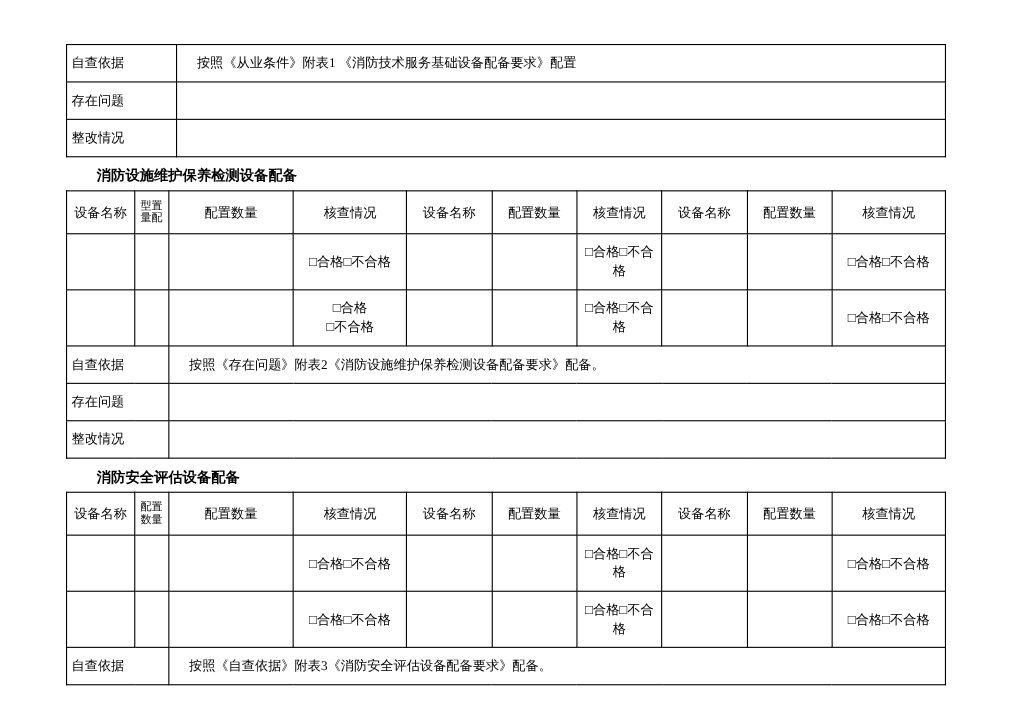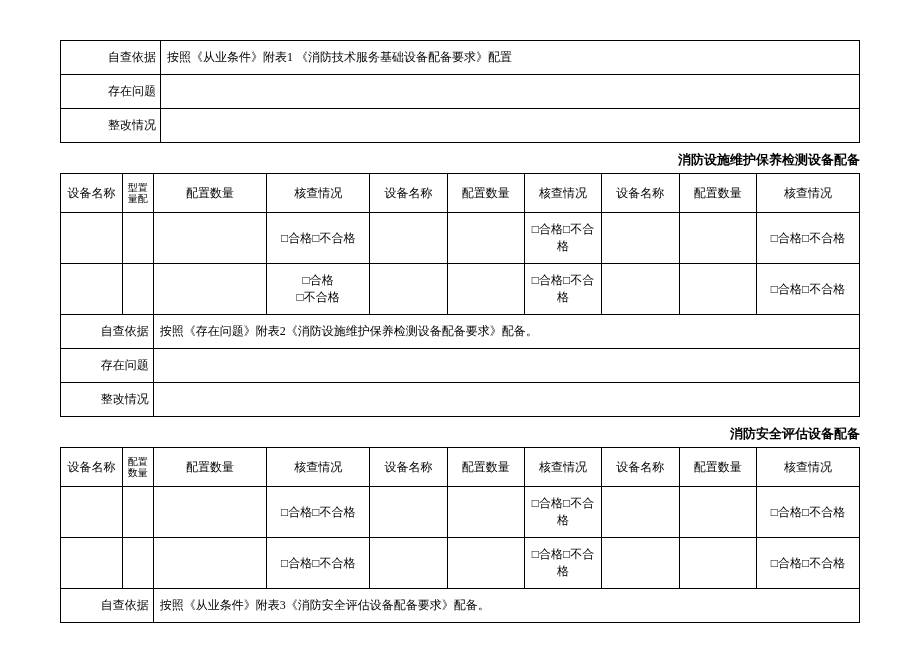--- a/index.html
+++ b/index.html
@@ -23,31 +23,31 @@
       border: 1px solid #000;
       padding: 8px 4px;
       text-align: center;
       vertical-align: middle;
       font-weight: normal;
       word-wrap: break-word;
     }
     .section-title {
       font-weight: bold;
       font-size: 13px;
-      text-align: right;
+      text-align: left;
       padding: 8px 0 4px 0;
       margin-left: 28px;
     }
     .left-label {
-      text-align: right;
+      text-align: left;
       width: 100px;
     }
     .content-cell {
       text-align: left;
-      padding-left: 6px;
+      padding-left: 18px;
     }
     .narrow {
       width: 30px;
       font-size: 10px;
       line-height: 1.1;
     }
     .col-name { width: 60px; }
     .col-wide { width: 110px; }
     .col-med { width: 75px; }
     .col-check { width: 100px; }
@@ -186,16 +186,16 @@
     <td>□合格□不合格</td>
     <td></td>
     <td></td>
     <td>□合格□不合格</td>
     <td></td>
     <td></td>
     <td>□合格□不合格</td>
   </tr>
   <tr>
     <td colspan="2" class="left-label">自查依据</td>
-    <td colspan="8" class="content-cell">按照《从业条件》附表3《消防安全评估设备配备要求》配备。</td>
+    <td colspan="8" class="content-cell">按照《自查依据》附表3《消防安全评估设备配备要求》配备。</td>
   </tr>
 </tbody>
   </table>
 
 </body></html>

